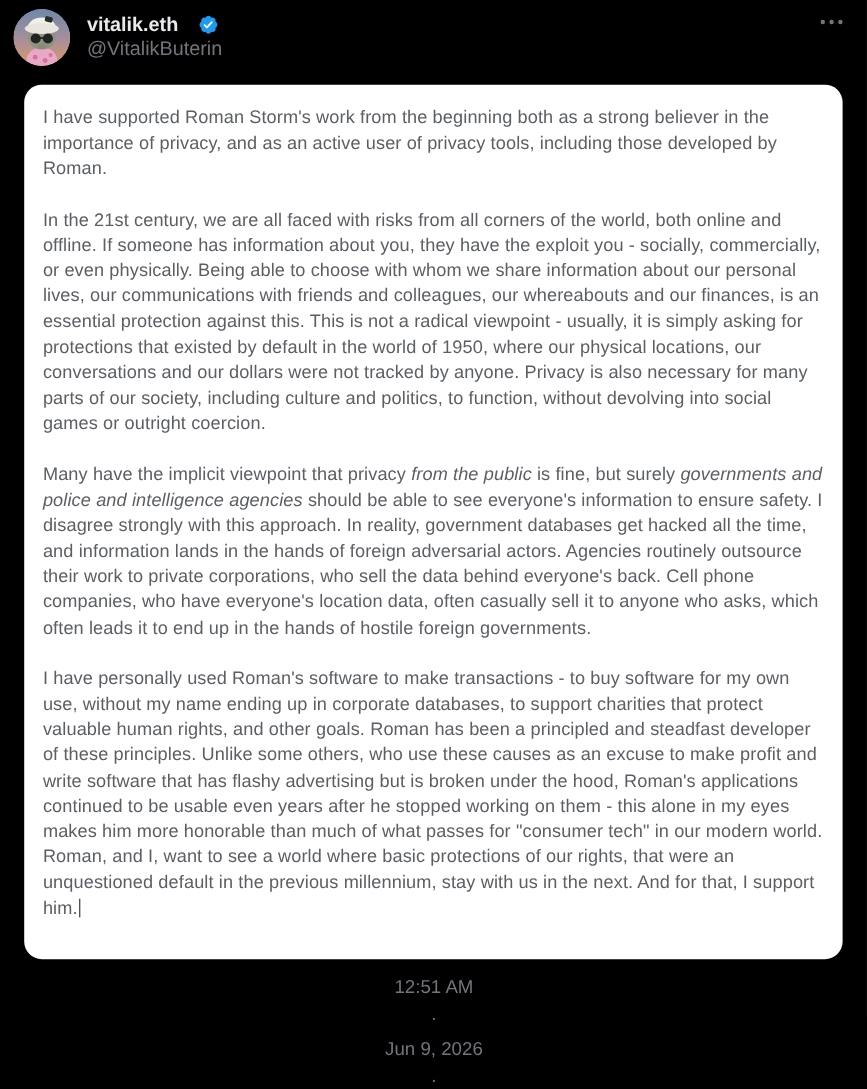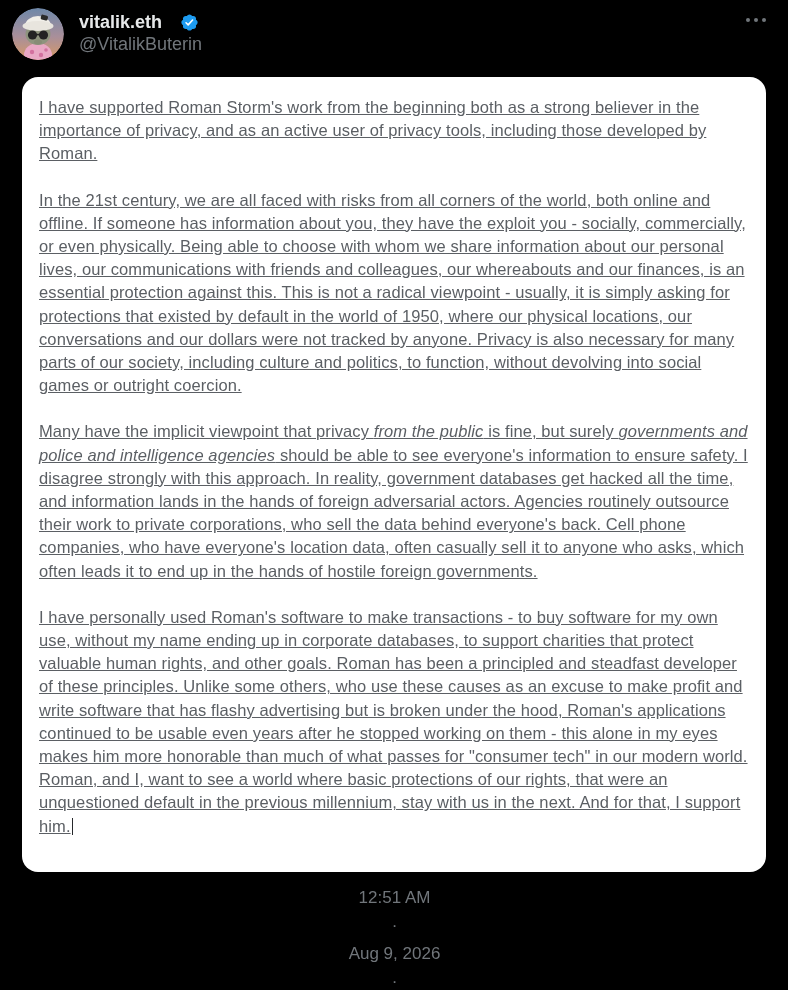--- a/index.html
+++ b/index.html
@@ -50,21 +50,20 @@
     border-radius: 16px;
     padding: 19px 17px 18px 17px;
     cursor: pointer;
   }
   .letter-card p {
     color: #5b5f64;
     font-size: 16.5px;
     line-height: 23.2px;
     margin-bottom: 23px;
     letter-spacing: 0.1px;
-    text-decoration: underline;
   }
   .letter-card p:last-child { margin-bottom: 16px; }
   .letter-card em { font-style: italic; }
   .caret {
     display: inline-block;
     width: 1.5px; height: 17px;
     background: #26282b;
     vertical-align: -3px;
     margin-left: 1px;
   }
@@ -144,21 +143,21 @@
         <p><span>I have supported Roman Storm's work from the beginning both as a strong believer in the importance of privacy, and as an active user of privacy tools, including those developed by Roman.</span></p>
         <p><span>In the 21st century, we are all faced with risks from all corners of the world, both online and offline. If someone has information about you, they have the exploit you - socially, commercially, or even physically. Being able to choose with whom we share information about our personal lives, our communications with friends and colleagues, our whereabouts and our finances, is an essential protection against this. This is not a radical viewpoint - usually, it is simply asking for protections that existed by default in the world of 1950, where our physical locations, our conversations and our dollars were not tracked by anyone. Privacy is also necessary for many parts of our society, including culture and politics, to function, without devolving into social games or outright coercion.</span></p>
         <p><span>Many have the implicit viewpoint that privacy </span><em>from the public</em><span> is fine, but surely </span><em>governments and police and intelligence agencies</em><span> should be able to see everyone's information to ensure safety. I disagree strongly with this approach. In reality, government databases get hacked all the time, and information lands in the hands of foreign adversarial actors. Agencies routinely outsource their work to private corporations, who sell the data behind everyone's back. Cell phone companies, who have everyone's location data, often casually sell it to anyone who asks, which often leads it to end up in the hands of hostile foreign governments.</span></p>
         <p><span>I have personally used Roman's software to make transactions - to buy software for my own use, without my name ending up in corporate databases, to support charities that protect valuable human rights, and other goals. Roman has been a principled and steadfast developer of these principles. Unlike some others, who use these causes as an excuse to make profit and write software that has flashy advertising but is broken under the hood, Roman's applications continued to be usable even years after he stopped working on them - this alone in my eyes makes him more honorable than much of what passes for "consumer tech" in our modern world. Roman, and I, want to see a world where basic protections of our rights, that were an unquestioned default in the previous millennium, stay with us in the next. And for that, I support him.</span><span class="caret"></span></p>
       </div>
   </div>
 
   <div class="meta">
     <span>12:51 AM</span>
     <span class="sep">·</span>
-    <span>Aug 9, 2026</span>
+    <span>Jun 9, 2026</span>
     <span class="sep">·</span>
     <span>
       <span class="views-count">27.3K</span>
       <span>Views</span>
     </span>
   </div>
 
 </div>
 
 </body></html>

